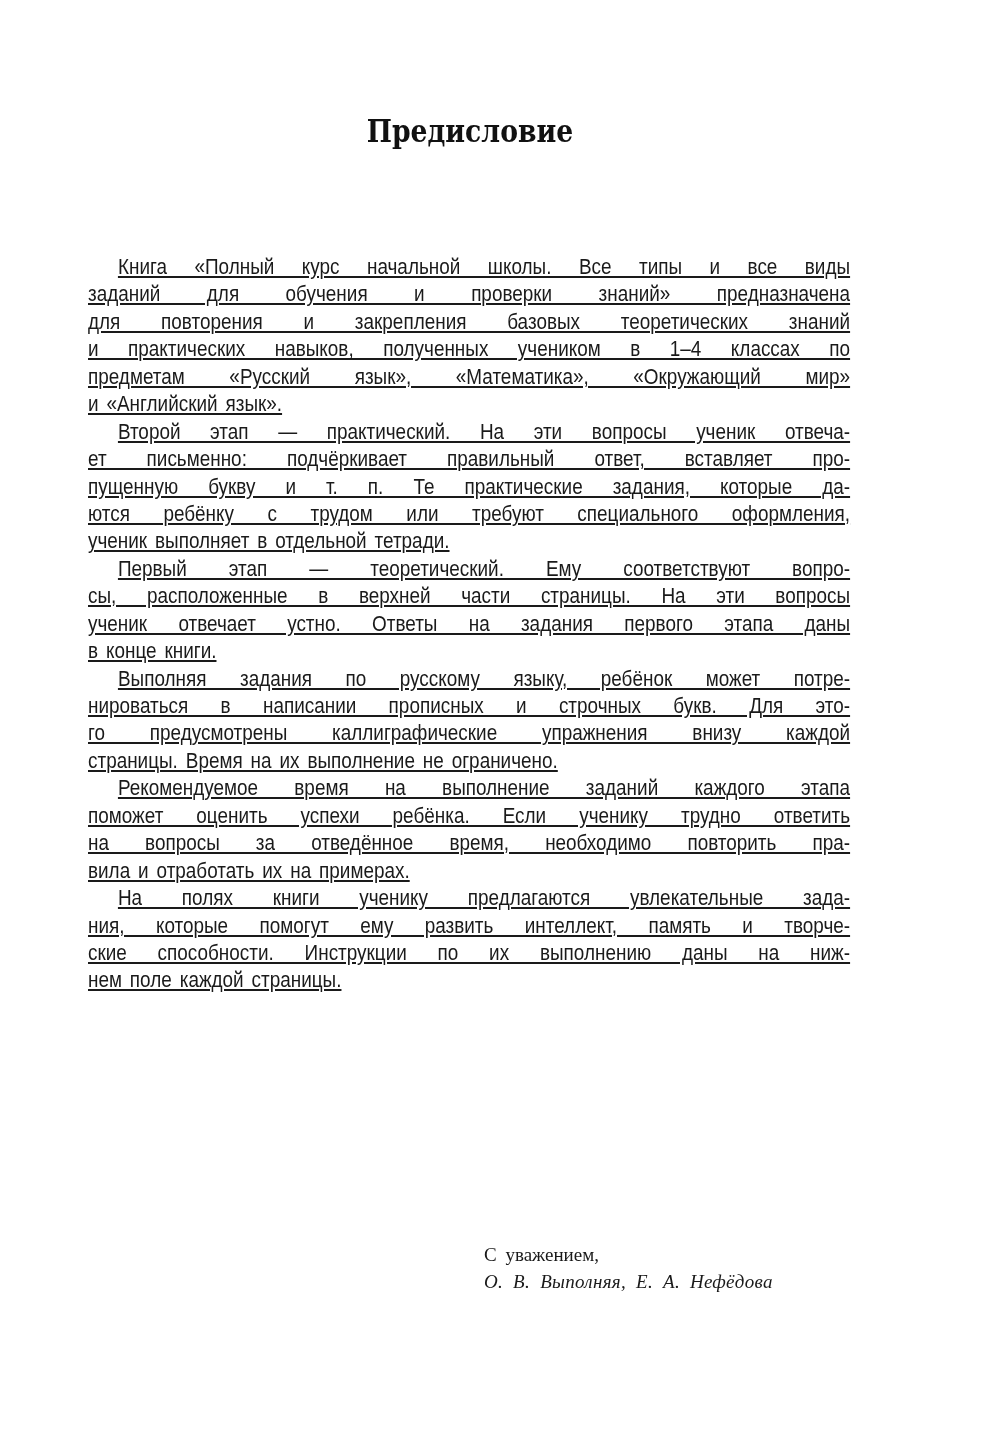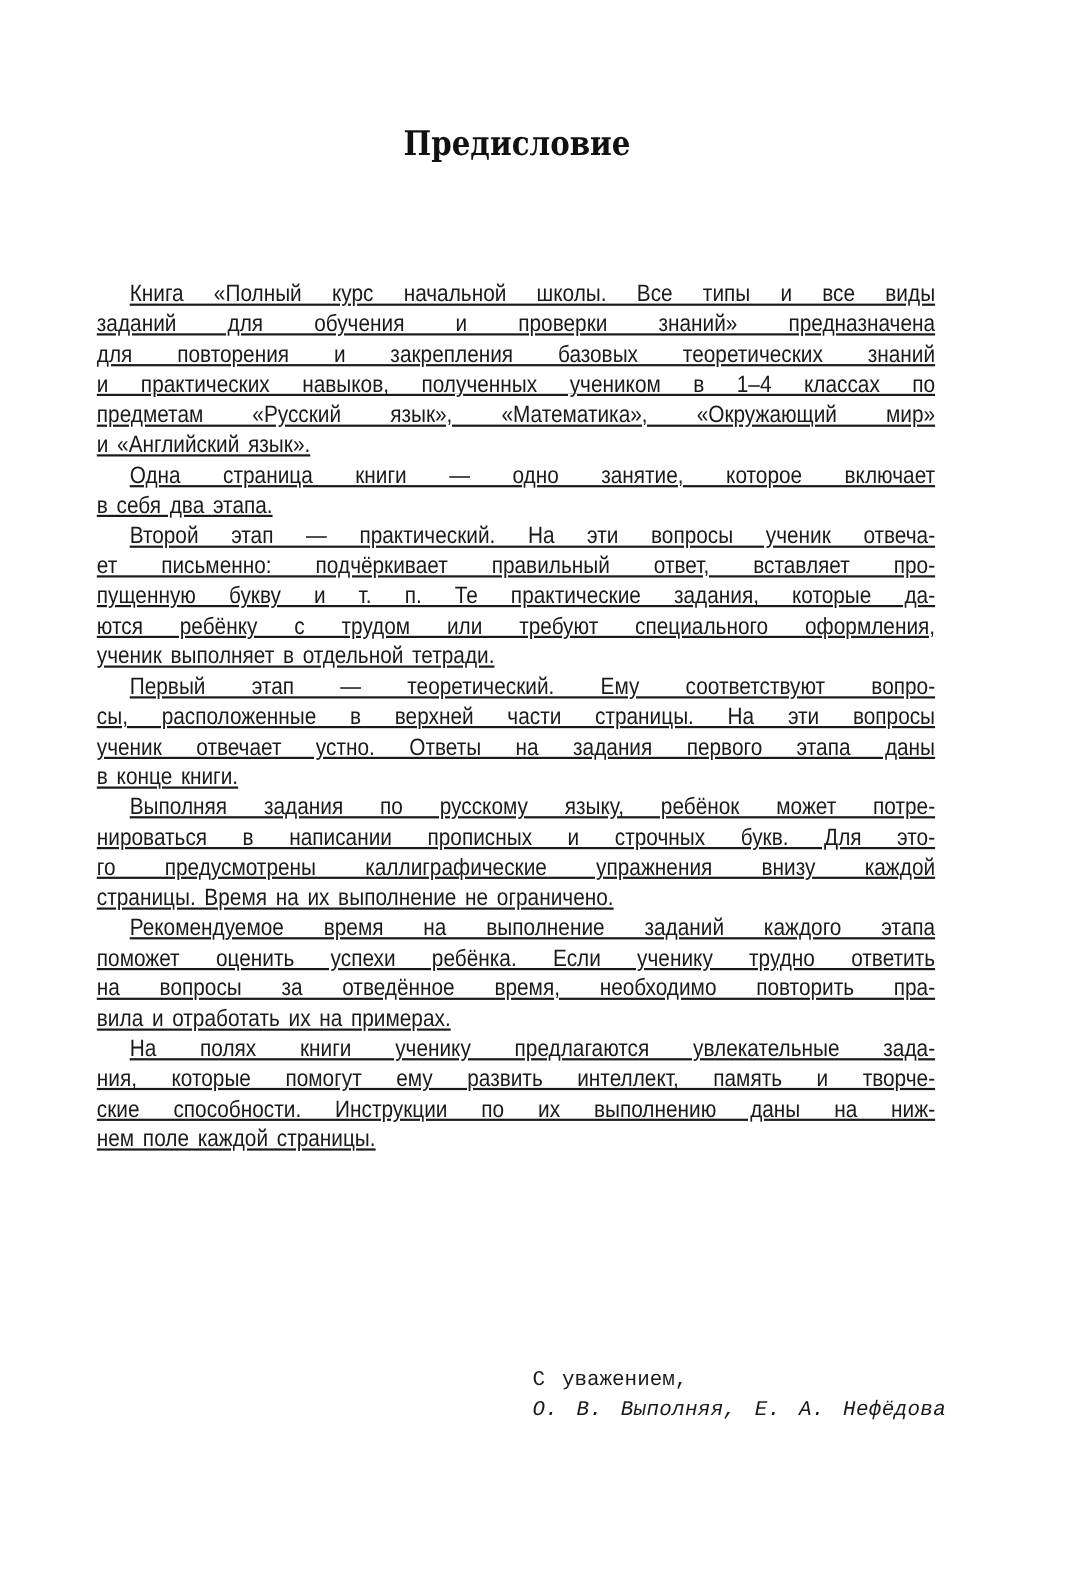--- a/index.html
+++ b/index.html
@@ -61,21 +61,21 @@
   }
   .line.last {
     text-align-last: left;
     word-spacing: 3px;
   }
   .para { display: block; }
   .signature {
     position: absolute;
     left: 484px;
     top: 1241px;
-    font-family: Liberation Mono, monospace;
+    font-family: Liberation Serif, serif;
     font-size: 19px;
     color: #1a1a1a;
     line-height: 27px;
   }
   .signature .greeting { display: block; word-spacing: 4px; }
   .signature .authors { display: block; font-style: italic; word-spacing: 5px; letter-spacing: 0.3px; }
 </style>
 </head>
 <body>
 
@@ -86,24 +86,20 @@
 
     <div class="para">
       <span class="line indent">Книга «Полный курс начальной школы. Все типы и все виды</span>
       <span class="line">заданий для обучения и проверки знаний» предназначена</span>
       <span class="line">для повторения и закрепления базовых теоретических знаний</span>
       <span class="line">и практических навыков, полученных учеником в 1–4 классах по</span>
       <span class="line">предметам «Русский язык», «Математика», «Окружающий мир»</span>
       <span class="line last">и «Английский язык».</span>
     </div>
 
-    <div class="para">
-      <span class="line indent">Одна страница книги — одно занятие, которое включает</span>
-      <span class="line last">в себя два этапа.</span>
-    </div>
 
     <div class="para">
       <span class="line indent">Второй этап — практический. На эти вопросы ученик отвеча-</span>
       <span class="line">ет письменно: подчёркивает правильный ответ, вставляет про-</span>
       <span class="line">пущенную букву и т. п. Те практические задания, которые да-</span>
       <span class="line">ются ребёнку с трудом или требуют специального оформления,</span>
       <span class="line last">ученик выполняет в отдельной тетради.</span>
     </div>
 
     <div class="para">

